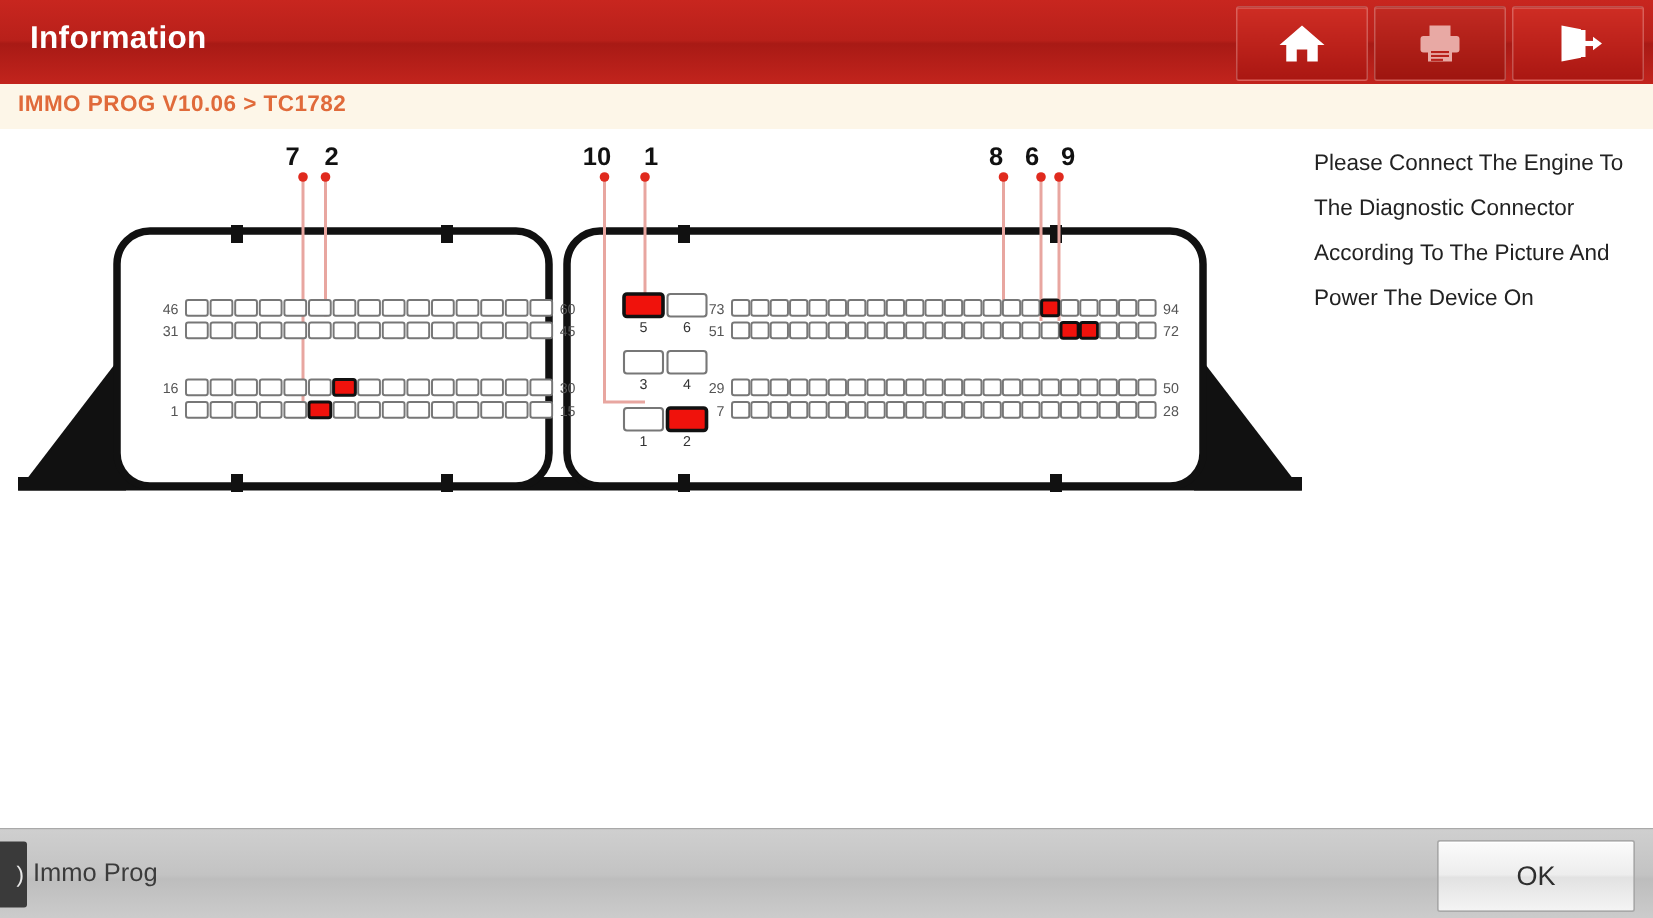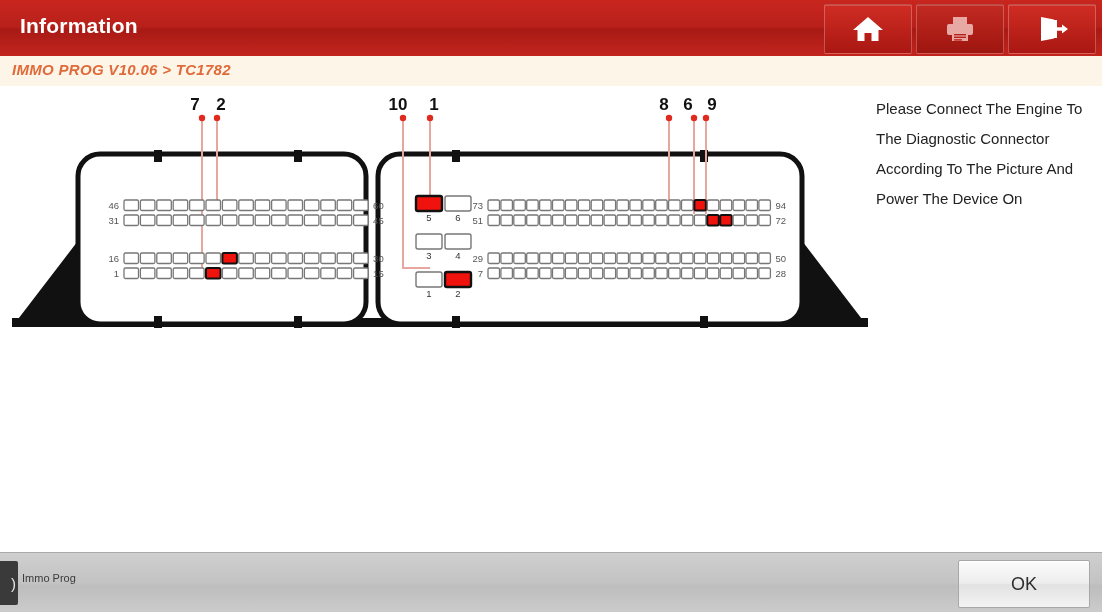--- a/index.html
+++ b/index.html
@@ -33,21 +33,21 @@
   .tb-btn.dim{background:linear-gradient(to bottom,#c22a22,#9e150f);}
   .tb-btn svg{display:block;}
 
   
   .crumbbar{
     position:absolute;left:0;top:56px;width:1102px;height:30px;
     background:#fdf6e8;border-bottom:1px solid #efe4cc;
   }
   .crumb{
     position:absolute;left:12px;top:5px;
-    font-size:15px;font-style:italic;font-weight:bold;color:#e06a3a;
+    font-size:15px;font-weight:bold;color:#e06a3a;
     letter-spacing:.3px;
   }
 
   
   .canvas{
     position:absolute;left:0;top:86px;width:1102px;height:466px;background:#ffffff;
   }
 
   .diagram{position:absolute;left:0;top:0;width:880px;height:260px;}
   .instructions{
@@ -63,21 +63,21 @@
   }
   .bb-tab{
     position:absolute;left:-8px;top:8px;width:26px;height:44px;
     background:#3a3a3a;border-radius:2px;
     display:flex;align-items:center;justify-content:flex-end;
     padding-right:2px;box-sizing:border-box;
   }
   .bb-tab span{color:#e8e8e8;font-size:15px;line-height:1;}
   .bb-label{
     position:absolute;left:22px;top:19px;
-    font-size:11px;color:#3b3b3b;
+    font-size:17px;color:#3b3b3b;
   }
   .ok-btn{
     position:absolute;right:12px;top:7px;width:130px;height:46px;
     background:linear-gradient(to bottom,#fbfbfb,#ededed 48%,#e2e2e2 52%,#f4f4f4);
     border:1px solid #a8a8a8;border-radius:2px;
     display:flex;align-items:center;justify-content:center;
     font-size:18px;color:#2e2e2e;
     box-shadow:inset 0 1px 0 #fff;
   }
 </style>

